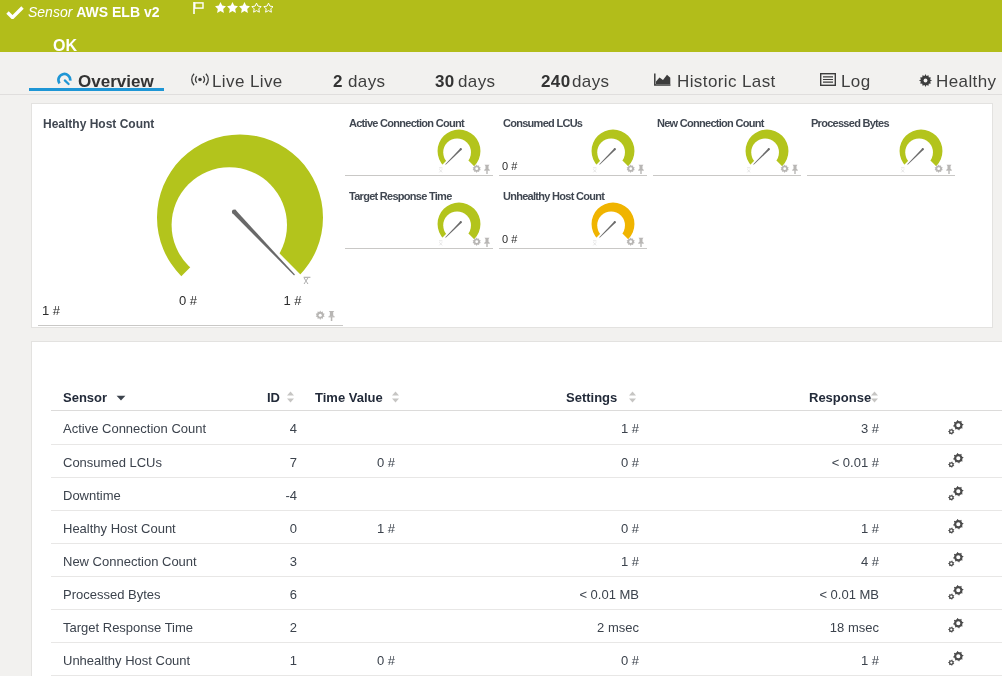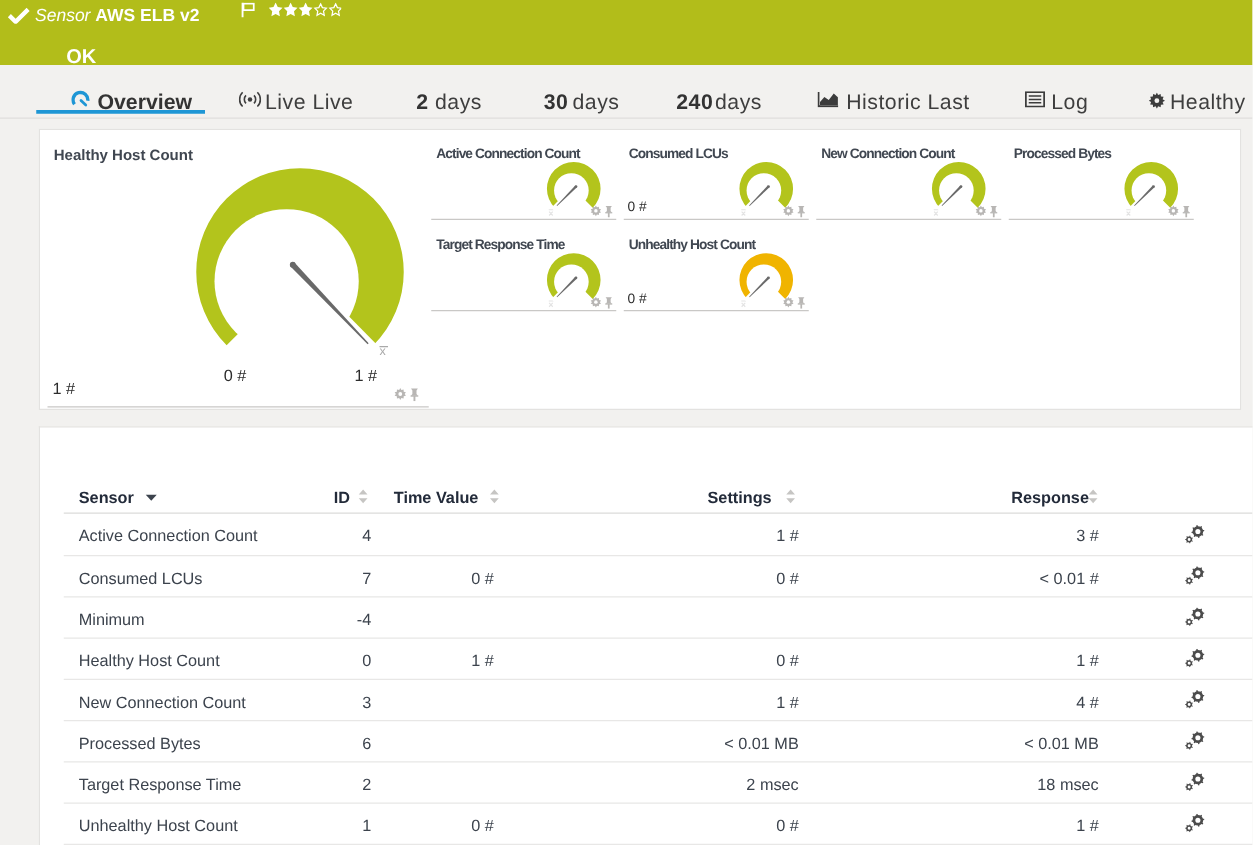--- a/index.html
+++ b/index.html
@@ -207,21 +207,21 @@
 <div class="td" style="left:740px;top:421.4px;width:139px;text-align:right">3 #</div>
 <div class="rowline" style="top:443.8px"></div>
 
 <div class="td" style="left:63px;top:454.5px">Consumed LCUs</div>
 <div class="td" style="left:230px;top:454.5px;width:67px;text-align:right">7</div>
 <div class="td" style="left:300px;top:454.5px;width:95px;text-align:right">0 #</div>
 <div class="td" style="left:500px;top:454.5px;width:139px;text-align:right">0 #</div>
 <div class="td" style="left:740px;top:454.5px;width:139px;text-align:right">&lt; 0.01 #</div>
 <div class="rowline" style="top:476.8px"></div>
 
-<div class="td" style="left:63px;top:487.6px">Minimum</div>
+<div class="td" style="left:63px;top:487.6px">Downtime</div>
 <div class="td" style="left:230px;top:487.6px;width:67px;text-align:right">-4</div>
 <div class="rowline" style="top:509.8px"></div>
 
 <div class="td" style="left:63px;top:520.8px">Healthy Host Count</div>
 <div class="td" style="left:230px;top:520.8px;width:67px;text-align:right">0</div>
 <div class="td" style="left:300px;top:520.8px;width:95px;text-align:right">1 #</div>
 <div class="td" style="left:500px;top:520.8px;width:139px;text-align:right">0 #</div>
 <div class="td" style="left:740px;top:520.8px;width:139px;text-align:right">1 #</div>
 <div class="rowline" style="top:542.8px"></div>
 

